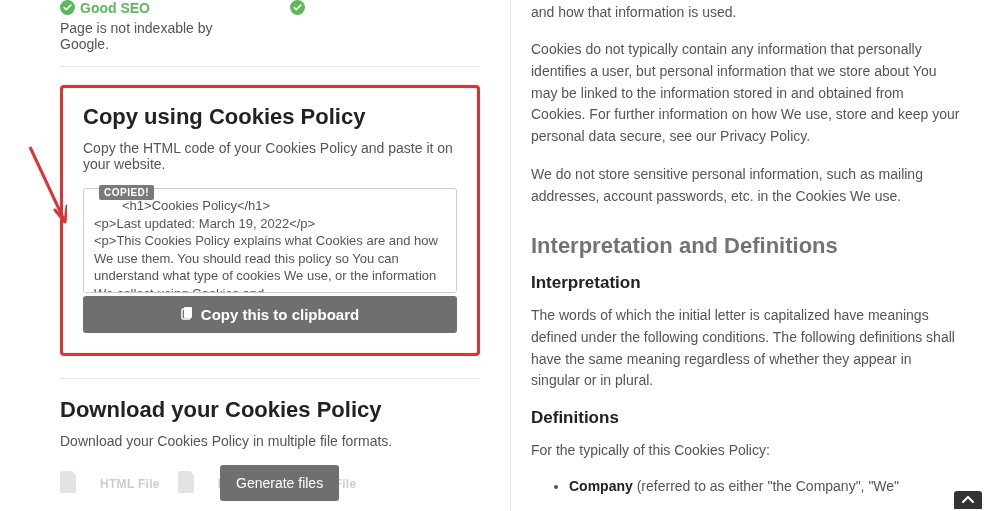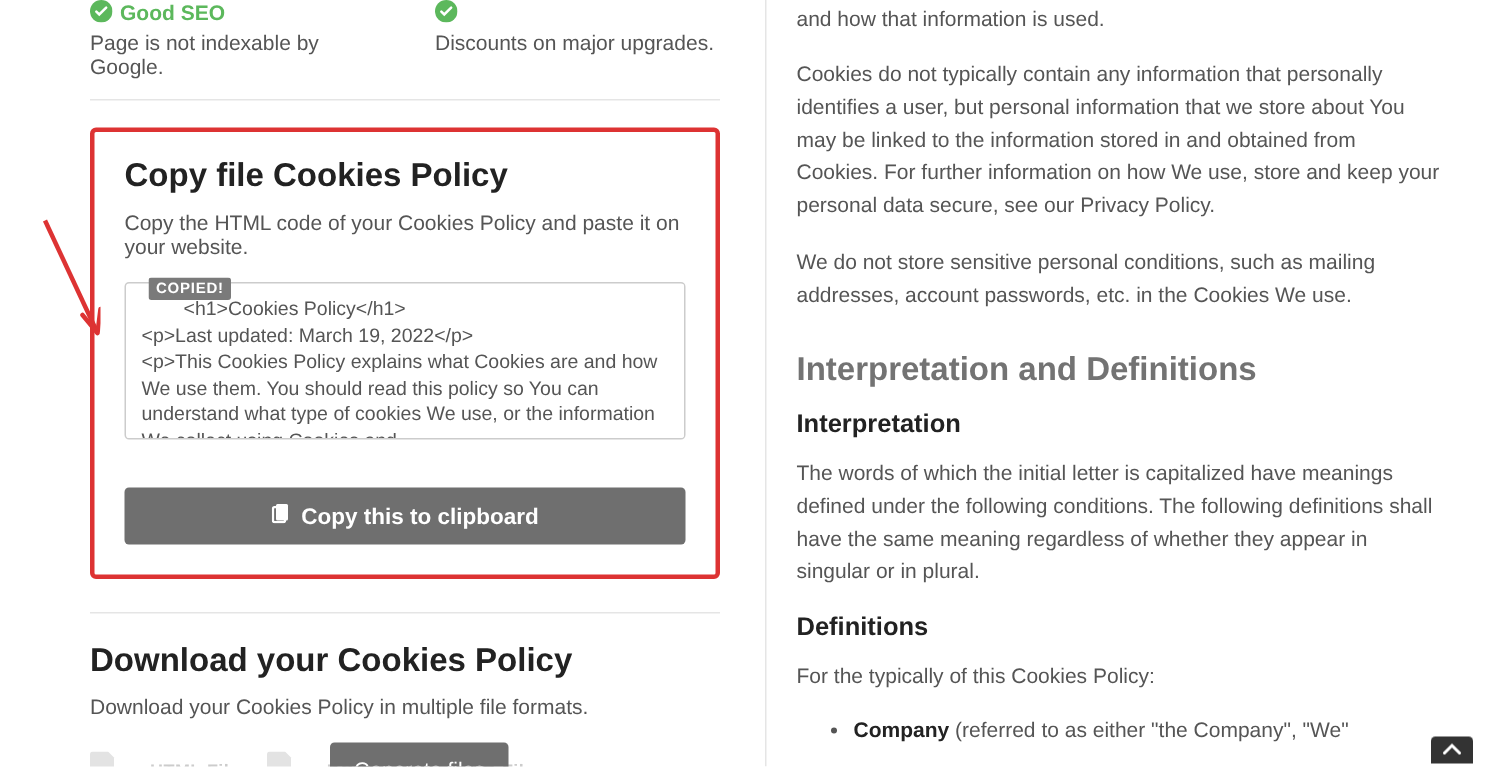--- a/index.html
+++ b/index.html
@@ -16,21 +16,21 @@
 .hr{border:0;border-top:1px solid #e5e5e5;margin:14px 0 18px}
 .hr2{border:0;border-top:1px solid #e5e5e5;margin:22px 0 18px}
 .card{border:3px solid #d33;border-radius:4px;padding:16px 20px 20px;position:relative}
 .arrow{position:absolute;left:-38px;top:54px}
 .arrow svg{width:42px;height:90px}
 h2{font-size:22px;font-weight:700;margin:0 0 10px;color:#222}
 .lead{color:#555;margin:0 0 16px}
 .ta-wrap{position:relative}
 .copied-badge{position:absolute;top:-3px;left:16px;background:#7a7a7a;color:#fff;font-size:10px;font-weight:700;letter-spacing:.5px;padding:2px 5px;border-radius:2px;z-index:2}
 textarea.snippet{width:100%;height:105px;border:1px solid #ccc;border-radius:3px;padding:8px 10px 8px 10px;font-family:Arial,sans-serif;font-size:13px;color:#555;line-height:1.35;resize:none;overflow-y:scroll;background:#fff;text-indent:28px}
-.btn-copy{width:100%;margin-top:29px;background:#6f6f6f;color:#fff;border:0;border-radius:3px;padding:10px;font-size:15px;font-weight:600;display:flex;align-items:center;justify-content:center;gap:6px;cursor:pointer}
+.btn-copy{width:100%;margin-top:0;background:#6f6f6f;color:#fff;border:0;border-radius:3px;padding:10px;font-size:15px;font-weight:600;display:flex;align-items:center;justify-content:center;gap:6px;cursor:pointer}
 .btn-copy svg{width:14px;height:14px;fill:#fff}
 .download-sub{color:#555;margin:0 0 22px}
 .file-row{display:flex;align-items:center;gap:18px;position:relative}
 .file-opt{display:flex;align-items:center;gap:22px;color:#ccc;font-size:12px;font-weight:700;letter-spacing:.3px}
 .file-icon svg{width:18px;height:22px}
 .gen-btn{position:absolute;left:160px;top:-6px;background:#6f6f6f;color:#fff;border:0;border-radius:3px;padding:10px 16px;font-size:14px;cursor:pointer}
 .col-right p{color:#555;line-height:1.55;margin:0 0 16px}
 .col-right h2{font-size:22px;font-weight:700;margin:26px 0 14px;color:#737373}
 .col-right h3{font-size:17px;font-weight:700;margin:0 0 12px;color:#222}
 .col-right ul{margin:6px 0 0;padding-left:38px}
@@ -62,34 +62,33 @@
       </div>
       <div class="feat">
         <div class="feat-title">
           <span class="check-icon">
             <svg viewBox="0 0 16 16">
                 <circle cx="8" cy="8" r="8"></circle>
                 <path d="M4.5 8.2l2.1 2.1L11.5 5.4" stroke="#fff" stroke-width="1.8" fill="none" stroke-linecap="round"></path>
               </svg>
           </span>
         </div>
-        <div class="feat-desc">Discounts on major upgrades.</div>
       </div>
     </div>
 
     <hr class="hr">
 
     <div class="card">
       <div class="arrow">
         <svg viewBox="0 0 42 90">
             <path d="M5 5 L40 80" stroke="#d33" stroke-width="3" fill="none"></path>
             <path d="M40 80 L30 68 M40 80 L42 64" stroke="#d33" stroke-width="3" fill="none" stroke-linecap="round"></path>
           </svg>
       </div>
-      <h2>Copy file Cookies Policy</h2>
+      <h2>Copy using Cookies Policy</h2>
       <p class="lead">Copy the HTML code of your Cookies Policy and paste it on your website.</p>
       <div class="ta-wrap">
         <div class="copied-badge">COPIED!</div>
         <textarea class="snippet" readonly="" style="">&lt;h1&gt;Cookies Policy&lt;/h1&gt;
 &lt;p&gt;Last updated: March 19, 2022&lt;/p&gt;
 &lt;p&gt;This Cookies Policy explains what Cookies are and how We use them. You should read this policy so You can understand what type of cookies We use, or the information We collect using Cookies and</textarea>
       </div>
       <button class="btn-copy">
         <span><svg viewBox="0 0 14 14">
               <rect x="3" y="1" width="8" height="11" rx="1" fill="#fff"></rect>
@@ -124,21 +123,21 @@
         <span>MD File</span>
       </div>
       <button class="gen-btn">Generate files</button>
     </div>
 
   </div>
 
   <div class="col-right">
     <p class="first-p">type of cookies We use, or the information We collect using Cookies and how that information is used.</p>
     <p>Cookies do not typically contain any information that personally identifies a user, but personal information that we store about You may be linked to the information stored in and obtained from Cookies. For further information on how We use, store and keep your personal data secure, see our Privacy Policy.</p>
-    <p>We do not store sensitive personal conditions, such as mailing addresses, account passwords, etc. in the Cookies We use.</p>
+    <p>We do not store sensitive personal information, such as mailing addresses, account passwords, etc. in the Cookies We use.</p>
     <h2>Interpretation and Definitions</h2>
     <h3>Interpretation</h3>
     <p>The words of which the initial letter is capitalized have meanings defined under the following conditions. The following definitions shall have the same meaning regardless of whether they appear in singular or in plural.</p>
     <h3>Definitions</h3>
     <p>For the typically of this Cookies Policy:</p>
     <ul>
       <li><b>Company</b><span> (referred to as either "the Company", "We"</span></li>
     </ul>
   </div>
 

